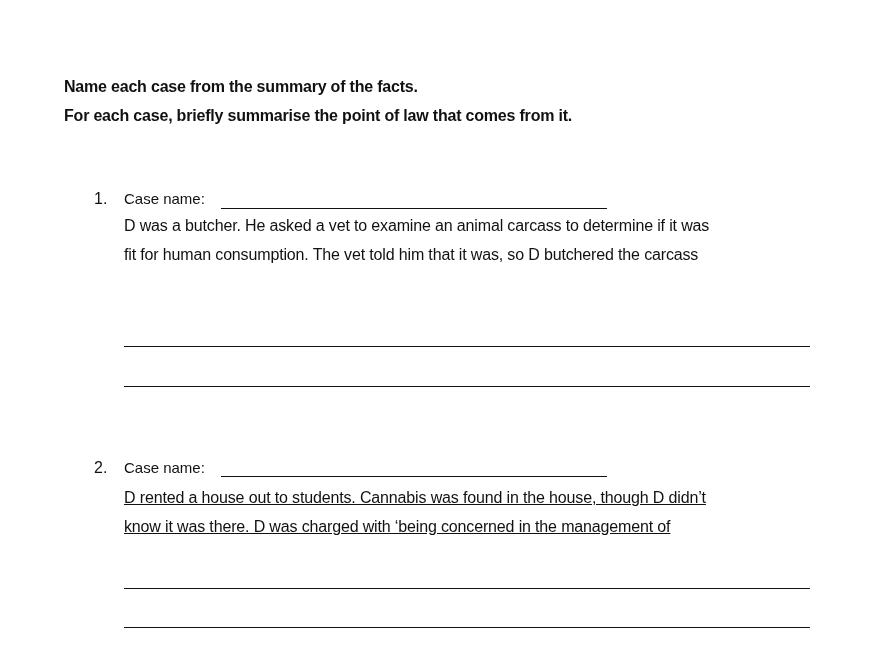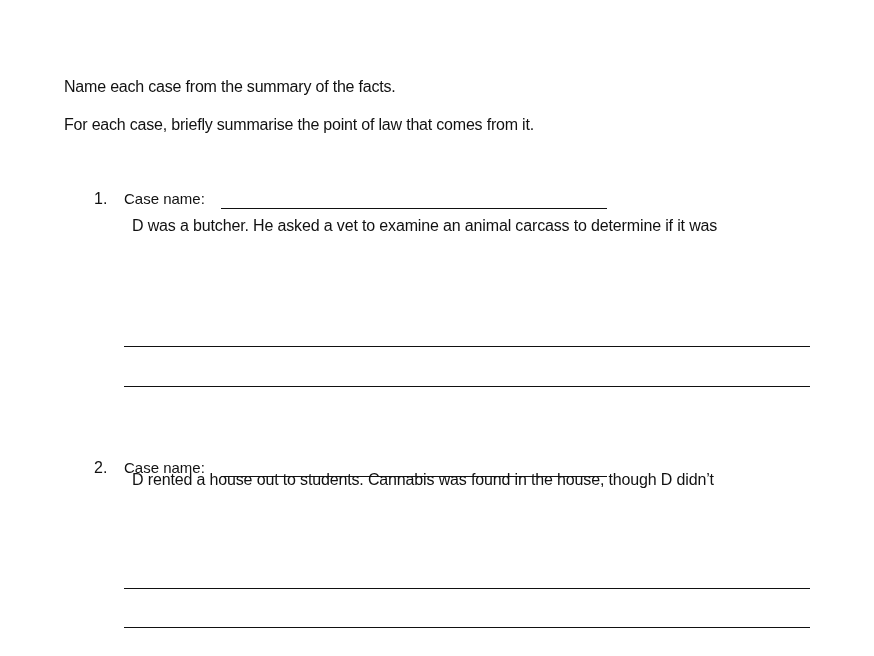--- a/index.html
+++ b/index.html
@@ -1,58 +1,60 @@
 <!DOCTYPE html>
 <html><head>
 <meta charset="utf-8">
 <style>
   html, body { margin: 0; padding: 0; background: #ffffff; }
   body {
     width: 874px; height: 656px; overflow: hidden; position: relative;
     font-family: "Liberation Sans", sans-serif; color: #111;
   }
   .instr {
-    position: absolute; left: 64px; font-weight: normal; font-size: 16px;
+    position: absolute; left: 64px; font-weight: bold; font-size: 16px;
     letter-spacing: -0.2px; white-space: nowrap;
   }
   .num { position: absolute; left: 94px; font-size: 16px; }
   .casename { position: absolute; left: 124px; font-size: 15px; white-space: nowrap; }
   .case-line {
     position: absolute; left: 221px; width: 386px; border-bottom: 1.6px solid #111;
   }
   .para {
     position: absolute; left: 124px; width: 690px; font-size: 16px;
     line-height: 28.5px; letter-spacing: -0.15px;
   }
-  .para div { white-space: nowrap; margin-left: 8px; }
+  .para div { white-space: nowrap; }
   .ans-line {
     position: absolute; left: 124px; width: 686px; border-bottom: 1.6px solid #111;
   }
 </style>
 </head>
 <body>
 
 <div>
   <div class="instr" style="top:78px;">Name each case from the summary of the facts.</div>
-  <div class="instr" style="top:116px;">For each case, briefly summarise the point of law that comes from it.</div>
+  <div class="instr" style="top:107px;">For each case, briefly summarise the point of law that comes from it.</div>
 </div>
 
 <div>
   <div class="num" style="top:190px;">1.</div>
   <div class="casename" style="top:190px;">Case name:</div>
   <div class="case-line" style="top:192px; height:16px;"></div>
   <div class="para" style="top:212px;">
     <div>D was a butcher. He asked a vet to examine an animal carcass to determine if it was</div>
+    <div>fit for human consumption. The vet told him that it was, so D butchered the carcass</div>
   </div>
   <div class="ans-line" style="top:330px; height:16px;"></div>
   <div class="ans-line" style="top:370px; height:16px;"></div>
 </div>
 
 <div>
   <div class="num" style="top:459px;">2.</div>
   <div class="casename" style="top:459px;">Case name:</div>
   <div class="case-line" style="top:460px; height:16px;"></div>
-  <div class="para" style="top:466px;">
+  <div class="para" style="top:484px;text-decoration:underline;">
     <div>D rented a house out to students. Cannabis was found in the house, though D didn’t</div>
+    <div>know it was there. D was charged with ‘being concerned in the management of</div>
   </div>
   <div class="ans-line" style="top:572px; height:16px;"></div>
   <div class="ans-line" style="top:611px; height:16px;"></div>
 </div>
 
 </body></html>

